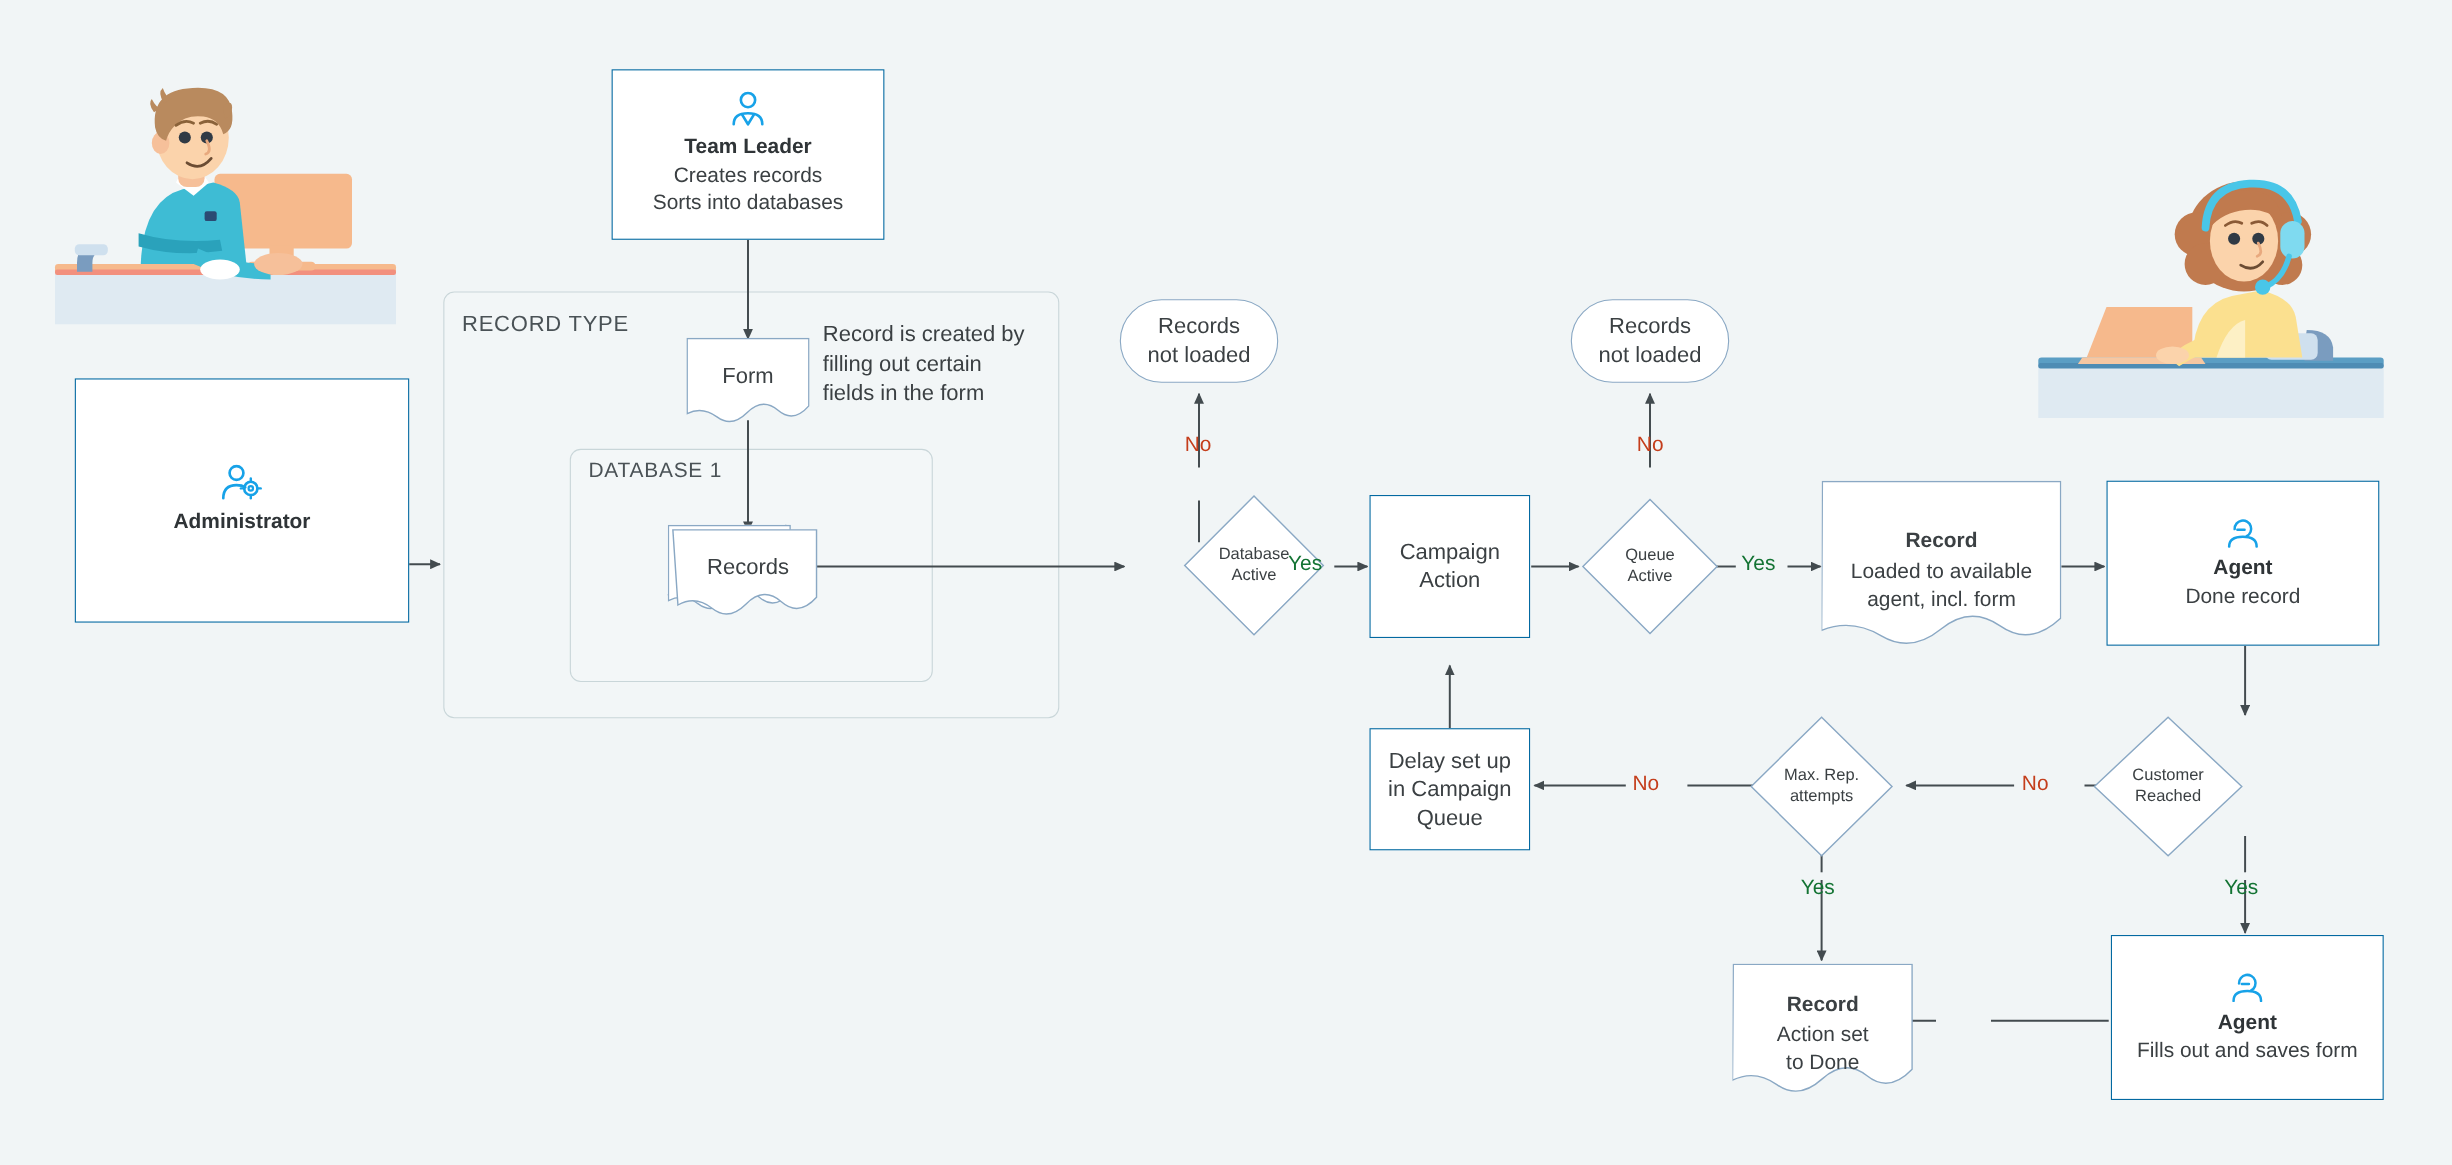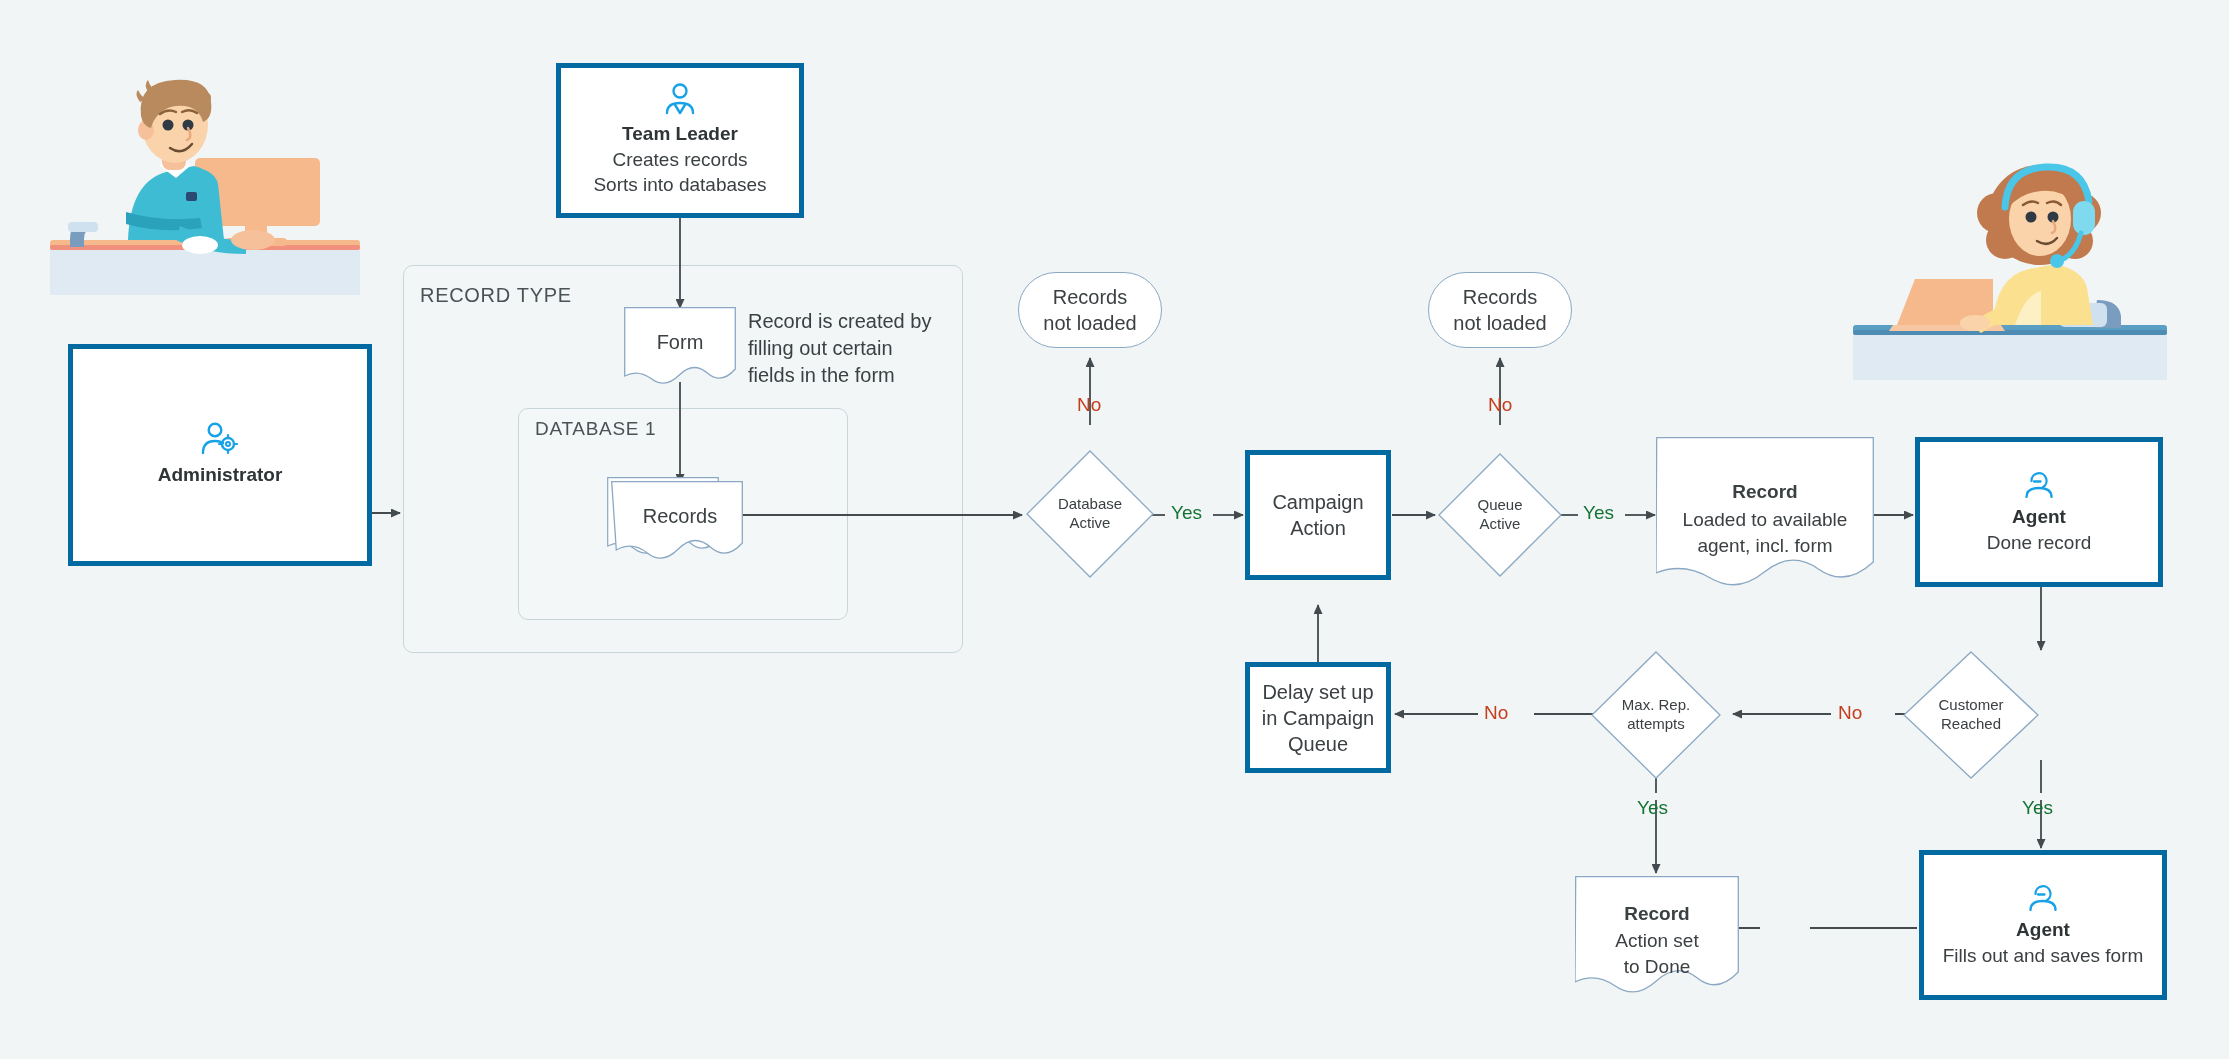--- a/index.html
+++ b/index.html
@@ -20,21 +20,21 @@
     left: 0; top: 0;
     width: 2229px;
     height: 1059px;
     pointer-events: none;
   }
   
   .node {
     position: absolute;
     box-sizing: border-box;
     background: #ffffff;
-    border: 5px solid #0369a1;
+    border: 1px solid #0369a1;
     display: flex;
     flex-direction: column;
     align-items: center;
     justify-content: center;
     text-align: center;
     color: #3b4043;
   }
   .node .title {
     font-weight: bold;
     font-size: 19px;
@@ -330,31 +330,31 @@
 
   <div class="docshape" style="left:607px; top:477px; width:140px; height:92px;">
     <svg width="140" height="92" viewBox="0 0 140 92">
       <path d="M4.7,4.7 H115.3 V66 q-14,16 -28,4 q-14,-12 -28,2 q-14,14 -27.5,4 q-13.5,-10 -27.1,-3 Z" transform="translate(-8,-8)" fill="#ffffff" stroke="#8aa8c4" stroke-width="1.2"></path>
       <path d="M4.7,4.7 H115.3 V66 q-14,16 -28,4 q-14,-12 -28,2 q-14,14 -27.5,4 q-13.5,-10 -27.1,-3 Z" transform="translate(-4,-4)" fill="#ffffff" stroke="#8aa8c4" stroke-width="1.2"></path>
       <path d="M4.7,4.7 H135.3 V66 q-16,18 -32,4 q-16,-14 -32,2 q-16,16 -31,4 q-15,-12 -31,-3 Z" fill="#ffffff" stroke="#8aa8c4" stroke-width="1.3"></path>
     </svg>
     <div class="dlabel" style="top:28px; left:6px; width:134px; font-size:20px;">Records</div>
   </div>
 
-  <div class="annotation" style="left:748px; top:308px; width:215px;">Record is created by
+  <div class="annotation" style="left:748px; top:291px; width:215px;">Record is created by
 filling out certain
 fields in the form</div>
 
   <div class="stadium" style="left:1018px; top:272px; width:144px; height:76px;">Records
 not loaded</div>
 
   <div class="stadium" style="left:1428px; top:272px; width:144px; height:76px;">Records
 not loaded</div>
 
-  <div class="diamond" style="left:1025px; top:449px; width:130px; height:130px;text-decoration:underline;">
+  <div class="diamond" style="left:1075px; top:449px; width:130px; height:130px;text-decoration:underline;">
     <svg width="130" height="130" viewBox="0 0 130 130">
       <polygon points="65,2 128,65 65,128 2,65" fill="#ffffff" stroke="#8aa8c4" stroke-width="1.3"></polygon>
     </svg>
     <div class="dtext">Database
 Active</div>
   </div>
 
   <div class="diamond" style="left:1437px; top:452px; width:126px; height:126px;">
     <svg width="126" height="126" viewBox="0 0 126 126">
       <polygon points="63,2 124,63 63,124 2,63" fill="#ffffff" stroke="#8aa8c4" stroke-width="1.3"></polygon>

